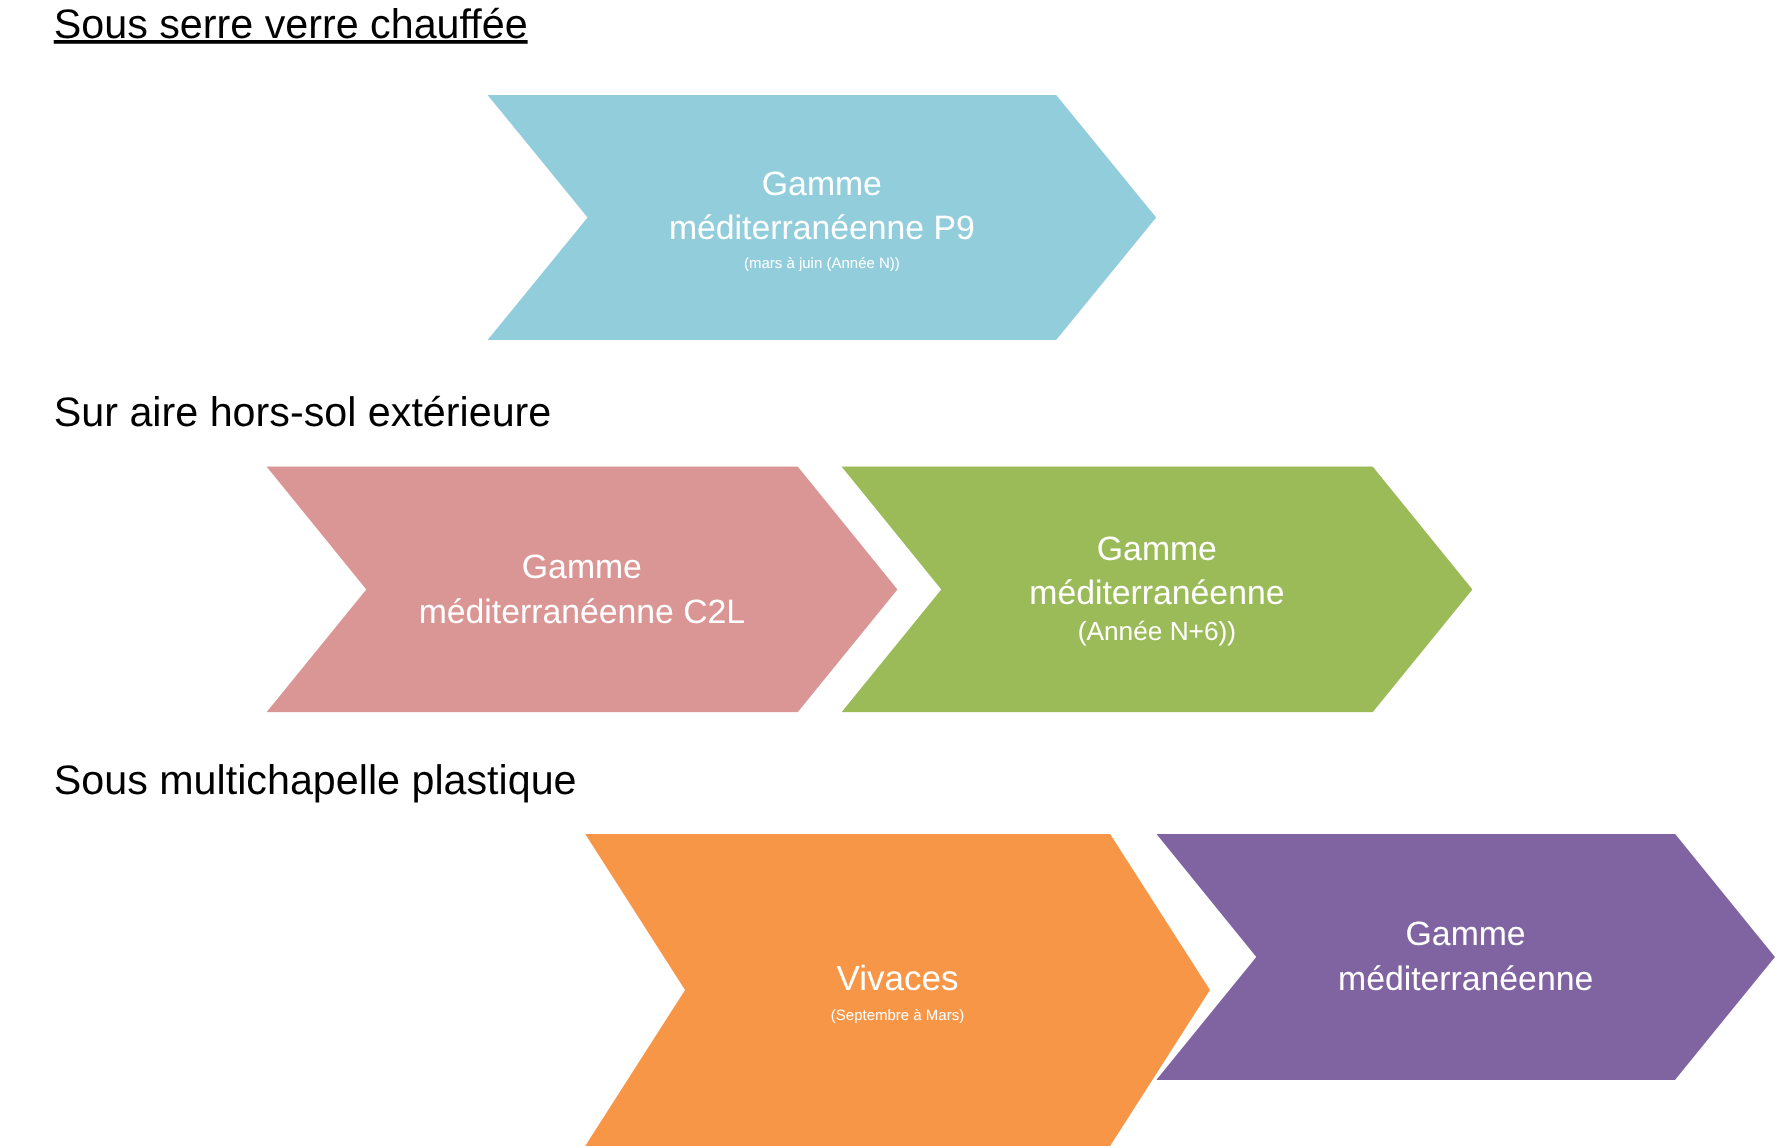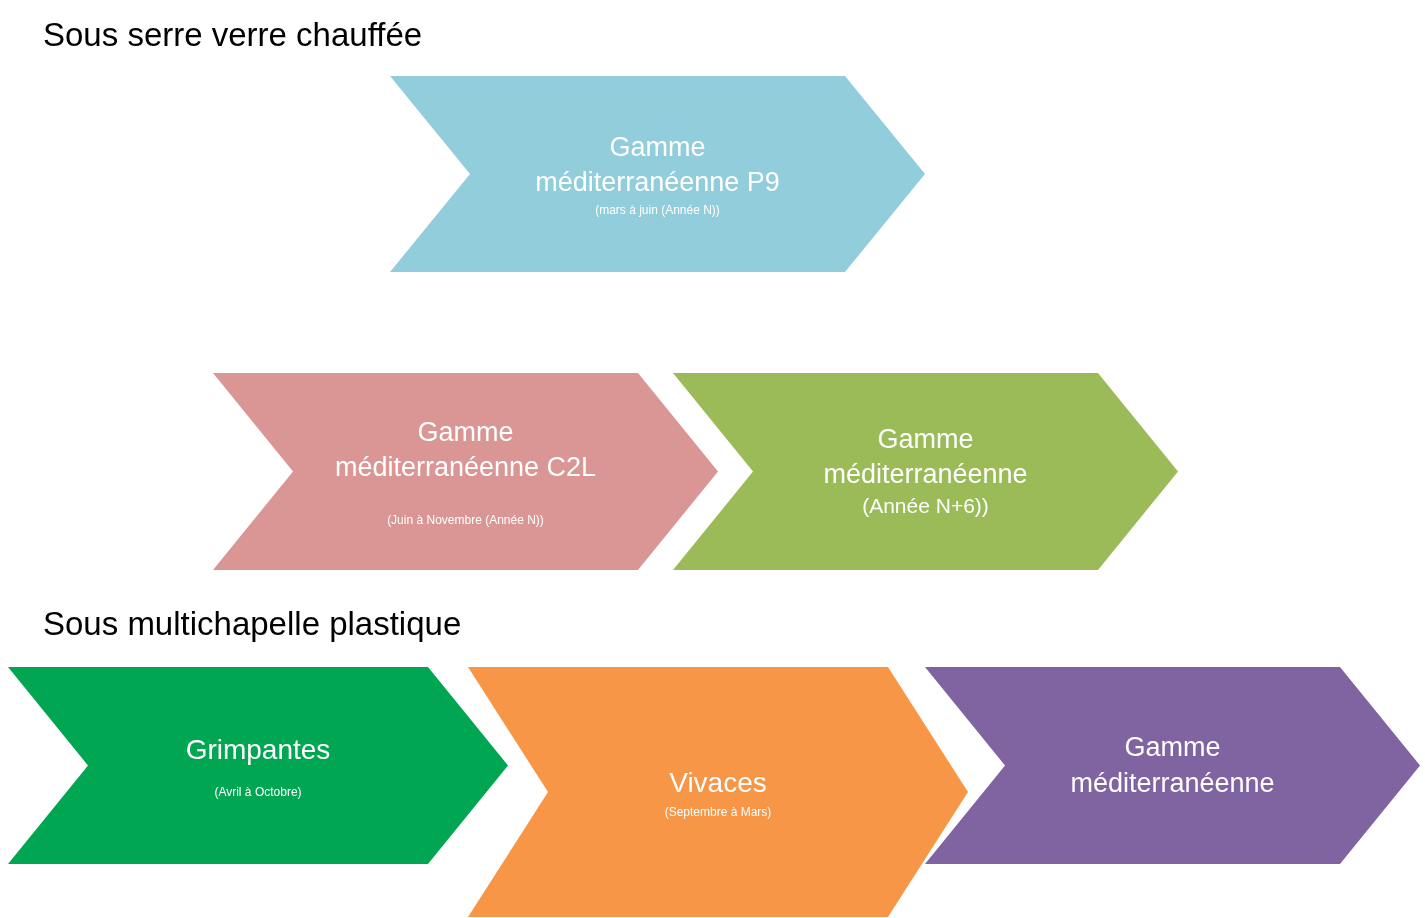--- a/index.html
+++ b/index.html
@@ -17,21 +17,21 @@
   }
   .section-title {
     position: absolute;
     left: 43px;
     color: #000000;
     font-size: 33px;
     font-weight: 400;
     letter-spacing: 0px;
     white-space: nowrap;
   }
-  .title-1 { top: 16px; }
+  .title-1 { top: 0; text-decoration: underline; }
   .title-2 { top: 311px; }
   .title-3 { top: 605px; }
 
   .chevron {
     position: absolute;
     clip-path: polygon(0 0, calc(100% - 80px) 0, 100% 50%, calc(100% - 80px) 100%, 0 100%, 80px 50%);
     display: flex;
     flex-direction: column;
     align-items: center;
     justify-content: center;
@@ -76,39 +76,35 @@
 <div class="canvas">
 
   <div class="section-title title-1">Sous serre verre chauffée</div>
 
   <div class="chevron chev-1" style="background: rgb(146, 205, 220);">
     <div class="main-line">Gamme</div>
     <div class="main-line">méditerranéenne P9</div>
     <div class="sub-line gap-xs">(mars à juin (Année N))</div>
   </div>
 
+  <div class="section-title title-2">Sur aire hors-sol extérieure</div>
 
   <div class="chevron chev-2" style="background: rgb(217, 150, 148);">
     <div class="main-line">Gamme</div>
     <div class="main-line">méditerranéenne C2L</div>
-    <div class="sub-line gap-lg">(Juin à Novembre (Année N))</div>
   </div>
 
   <div class="chevron chev-3" style="background: rgb(155, 187, 89);">
     <div class="main-line">Gamme</div>
     <div class="main-line">méditerranéenne</div>
     <div class="mixed-line"><span class="period-small">(Année N+6))</span></div>
   </div>
 
   <div class="section-title title-3">Sous multichapelle plastique</div>
 
-  <div class="chevron chev-4" style="background: rgb(0, 166, 81);">
-    <div class="big-line">Grimpantes</div>
-    <div class="sub-line gap-md">(Avril à Octobre)</div>
-  </div>
 
   <div class="chevron chev-5" style="background: rgb(247, 150, 70);">
     <div class="big-line">Vivaces</div>
     <div class="sub-line gap-xs">(Septembre à Mars)</div>
   </div>
 
   <div class="chevron chev-6" style="background: rgb(128, 100, 162);">
     <div class="main-line">Gamme</div>
     <div class="main-line">méditerranéenne</div>
   </div>

